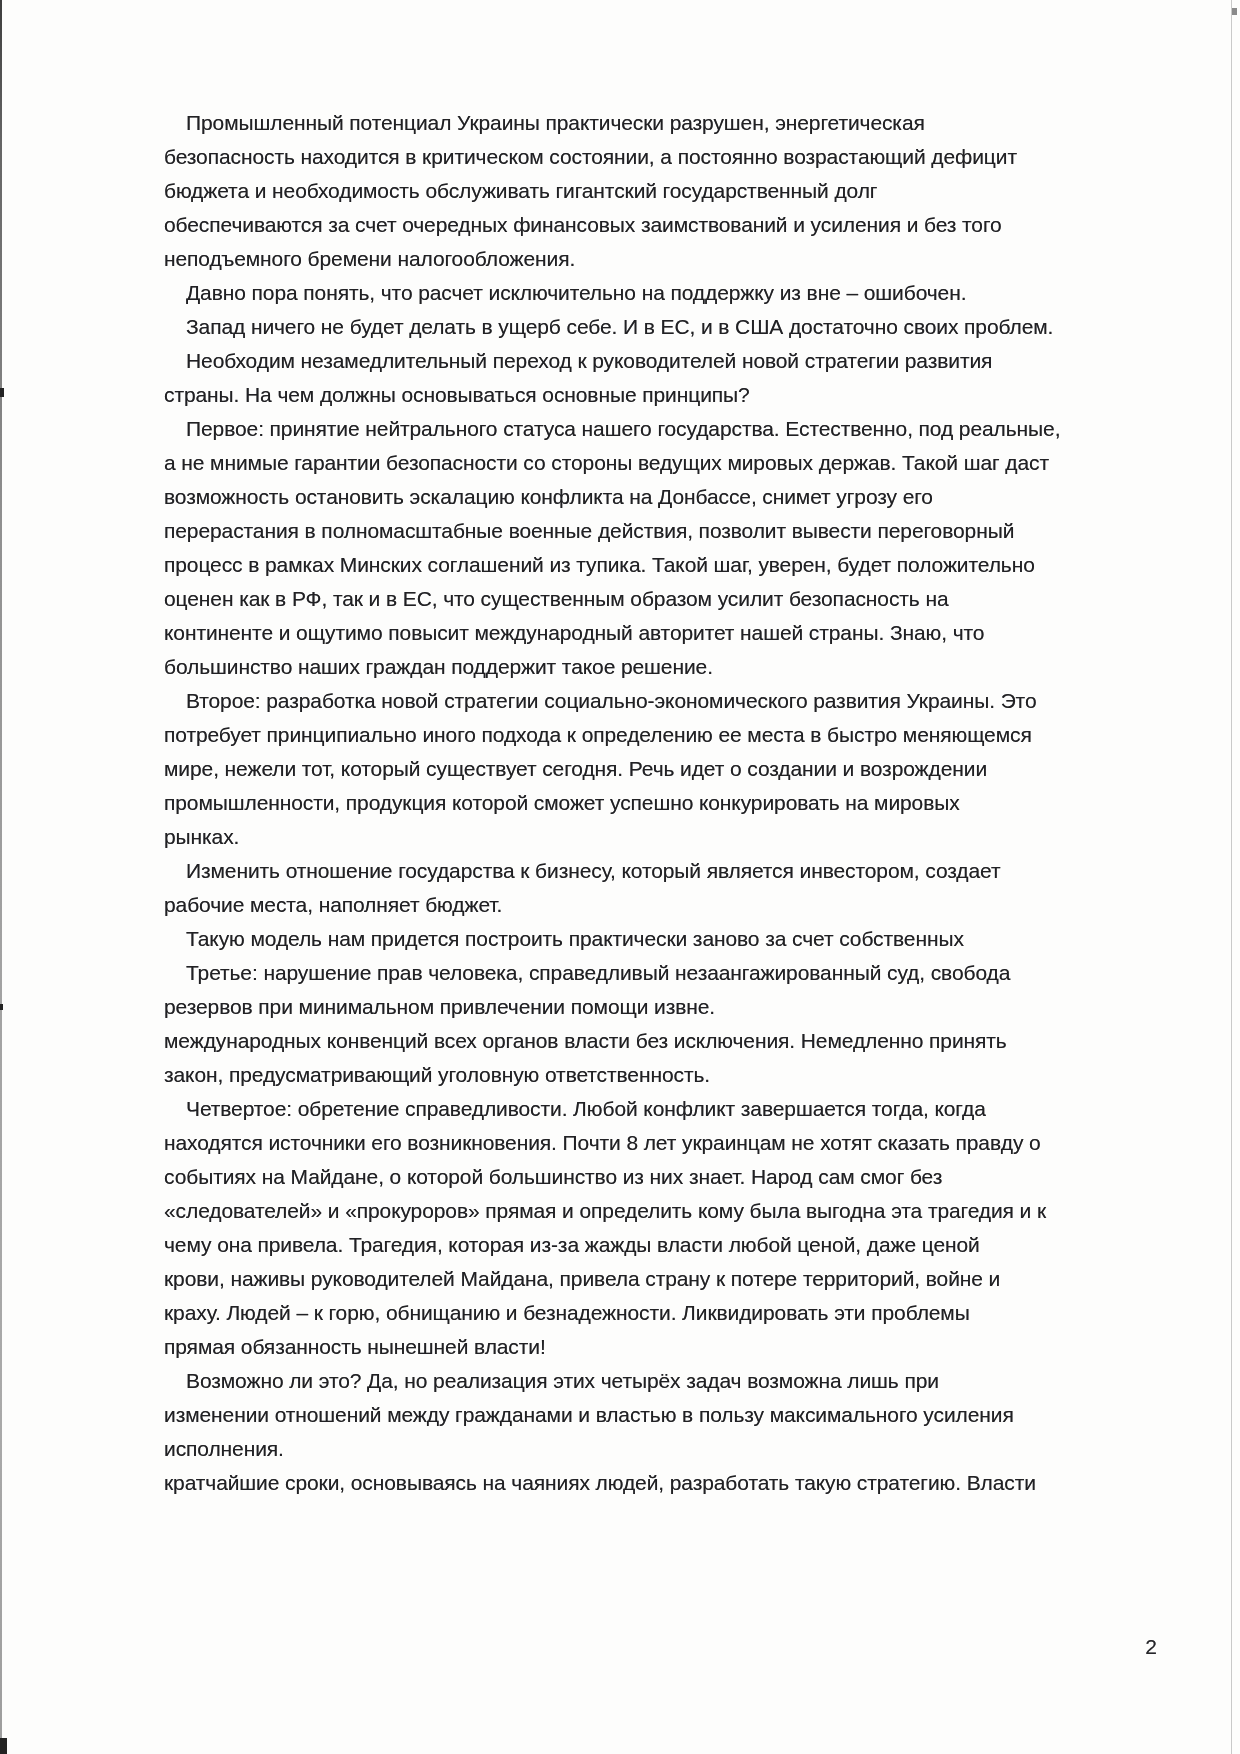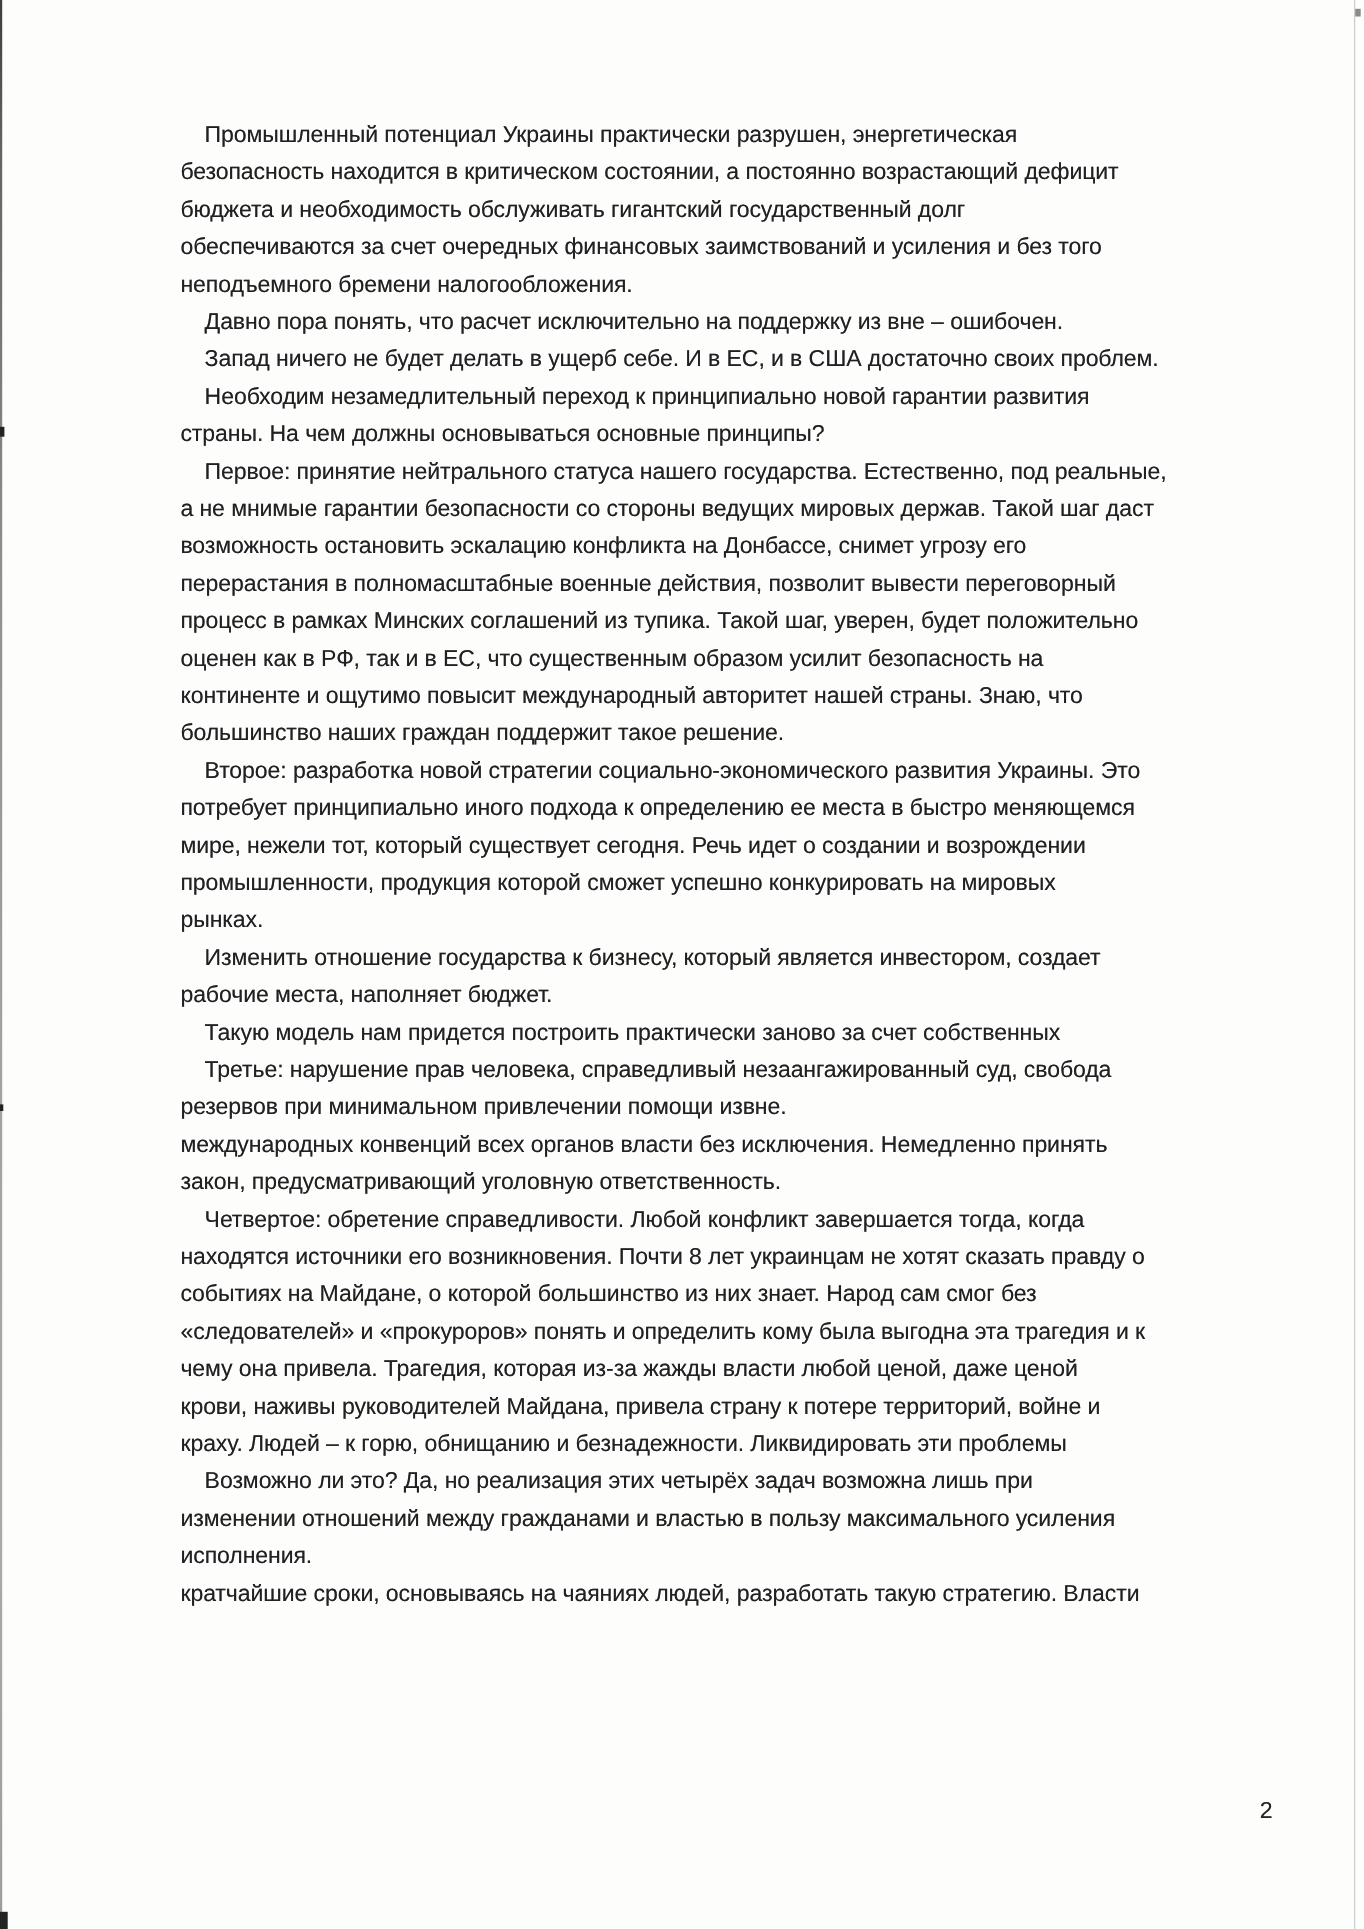--- a/index.html
+++ b/index.html
@@ -64,21 +64,21 @@
   <div class="scan-tick tick-d"></div>
 
   <div class="text-block" id="text-block">
       <div class="line indent">Промышленный потенциал Украины практически разрушен, энергетическая</div>
       <div class="line">безопасность находится в критическом состоянии, а постоянно возрастающий дефицит</div>
       <div class="line">бюджета и необходимость обслуживать гигантский государственный долг</div>
       <div class="line">обеспечиваются за счет очередных финансовых заимствований и усиления и без того</div>
       <div class="line">неподъемного бремени налогообложения.</div>
       <div class="line indent">Давно пора понять, что расчет исключительно на поддержку из вне – ошибочен.</div>
       <div class="line indent">Запад ничего не будет делать в ущерб себе. И в ЕС, и в США достаточно своих проблем.</div>
-      <div class="line indent">Необходим незамедлительный переход к принципиально новой гарантии развития</div>
+      <div class="line indent">Необходим незамедлительный переход к руководителей новой стратегии развития</div>
       <div class="line">страны. На чем должны основываться основные принципы?</div>
       <div class="line indent">Первое: принятие нейтрального статуса нашего государства. Естественно, под реальные,</div>
       <div class="line">а не мнимые гарантии безопасности со стороны ведущих мировых держав. Такой шаг даст</div>
       <div class="line">возможность остановить эскалацию конфликта на Донбассе, снимет угрозу его</div>
       <div class="line">перерастания в полномасштабные военные действия, позволит вывести переговорный</div>
       <div class="line">процесс в рамках Минских соглашений из тупика. Такой шаг, уверен, будет положительно</div>
       <div class="line">оценен как в РФ, так и в ЕС, что существенным образом усилит безопасность на</div>
       <div class="line">континенте и ощутимо повысит международный авторитет нашей страны. Знаю, что</div>
       <div class="line">большинство наших граждан поддержит такое решение.</div>
       <div class="line indent">Второе: разработка новой стратегии социально-экономического развития Украины. Это</div>
@@ -89,24 +89,25 @@
       <div class="line indent">Изменить отношение государства к бизнесу, который является инвестором, создает</div>
       <div class="line">рабочие места, наполняет бюджет.</div>
       <div class="line indent">Такую модель нам придется построить практически заново за счет собственных</div>
       <div class="line indent">Третье: нарушение прав человека, справедливый незаангажированный суд, свобода</div>
       <div class="line">резервов при минимальном привлечении помощи извне.</div>
       <div class="line">международных конвенций всех органов власти без исключения. Немедленно принять</div>
       <div class="line">закон, предусматривающий уголовную ответственность.</div>
       <div class="line indent">Четвертое: обретение справедливости. Любой конфликт завершается тогда, когда</div>
       <div class="line">находятся источники его возникновения. Почти 8 лет украинцам не хотят сказать правду о</div>
       <div class="line">событиях на Майдане, о которой большинство из них знает. Народ сам смог без</div>
-      <div class="line">«следователей» и «прокуроров» понять и определить кому была выгодна эта трагедия и к</div>
+      <div class="line">«следователей» и «прокуроров» прямая и определить кому была выгодна эта трагедия и к</div>
       <div class="line">чему она привела. Трагедия, которая из-за жажды власти любой ценой, даже ценой</div>
       <div class="line">крови, наживы руководителей Майдана, привела страну к потере территорий, войне и</div>
       <div class="line">краху. Людей – к горю, обнищанию и безнадежности. Ликвидировать эти проблемы</div>
+      <div class="line">прямая обязанность нынешней власти!</div>
       <div class="line indent">Возможно ли это? Да, но реализация этих четырёх задач возможна лишь при</div>
       <div class="line">изменении отношений между гражданами и властью в пользу максимального усиления</div>
       <div class="line">исполнения.</div>
       <div class="line">кратчайшие сроки, основываясь на чаяниях людей, разработать такую стратегию. Власти</div>
     </div>
 
   <div class="page-number">2</div>
 </div>
 
 </body></html>

